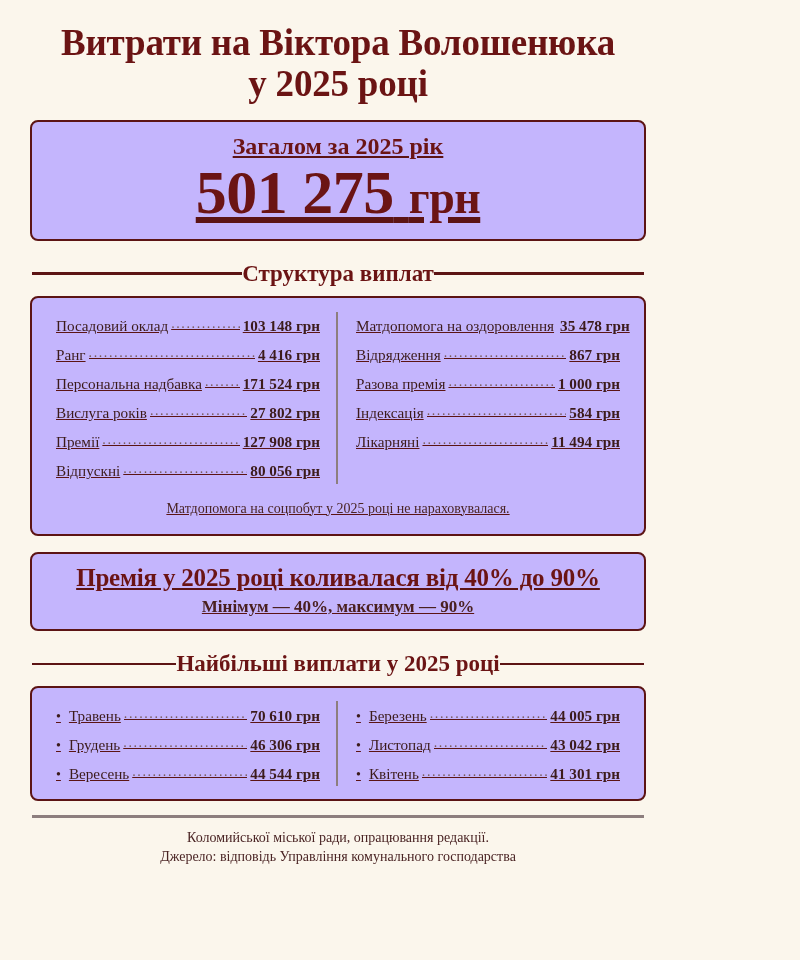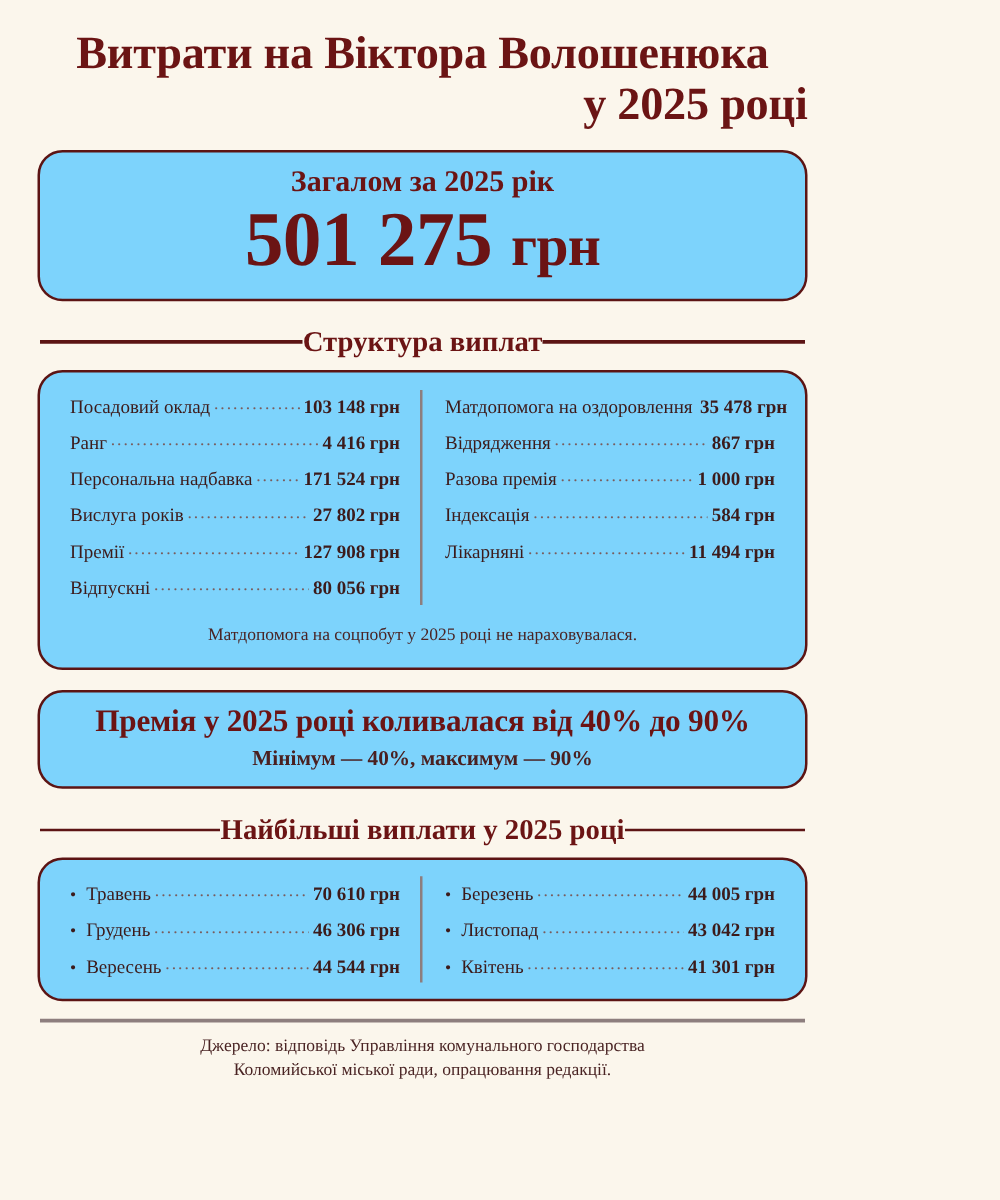--- a/index.html
+++ b/index.html
@@ -25,35 +25,36 @@
   
   .title {
     text-align: center;
     font-size: 37px;
     font-weight: bold;
     line-height: 1.12;
     color: #6b1414;
     letter-spacing: -0.2px;
     margin: 4px 0 0 0;
   }
-  .title-line2 { display: block; text-align: right; }
+  .title-line2 { display: block; }
   .subtitle {
     text-align: center;
     font-size: 14.3px;
     font-weight: bold;
     color: #4a2020;
     margin-top: 13px;
     letter-spacing: -0.1px;
   }
 
   
   .card {
     border: 2.2px solid #5c1414;
-    border-radius: 20px;
-    background: #7dd3fc;
+    border-radius: 8px;
+    background: #c4b5fd;
+    text-decoration: underline;
   }
 
   
   .total-box {
     margin-top: 15px;
     padding: 11px 10px 14px 10px;
     text-align: center;
   }
   .total-label {
     font-size: 24px;
@@ -345,17 +346,17 @@
           <span class="label">Квітень</span>
           <span class="leader">................................................................</span>
           <span class="value">41 301 грн</span>
         </div>
       </div>
     </div>
   </div>
 
   <div class="foot-rule"></div>
   <div class="footer">
+    <span class="fline">Коломийської міської ради, опрацювання редакції.</span>
     <span class="fline">Джерело: відповідь Управління комунального господарства</span>
-    <span class="fline">Коломийської міської ради, опрацювання редакції.</span>
   </div>
 
 </div>
 
 </body></html>

